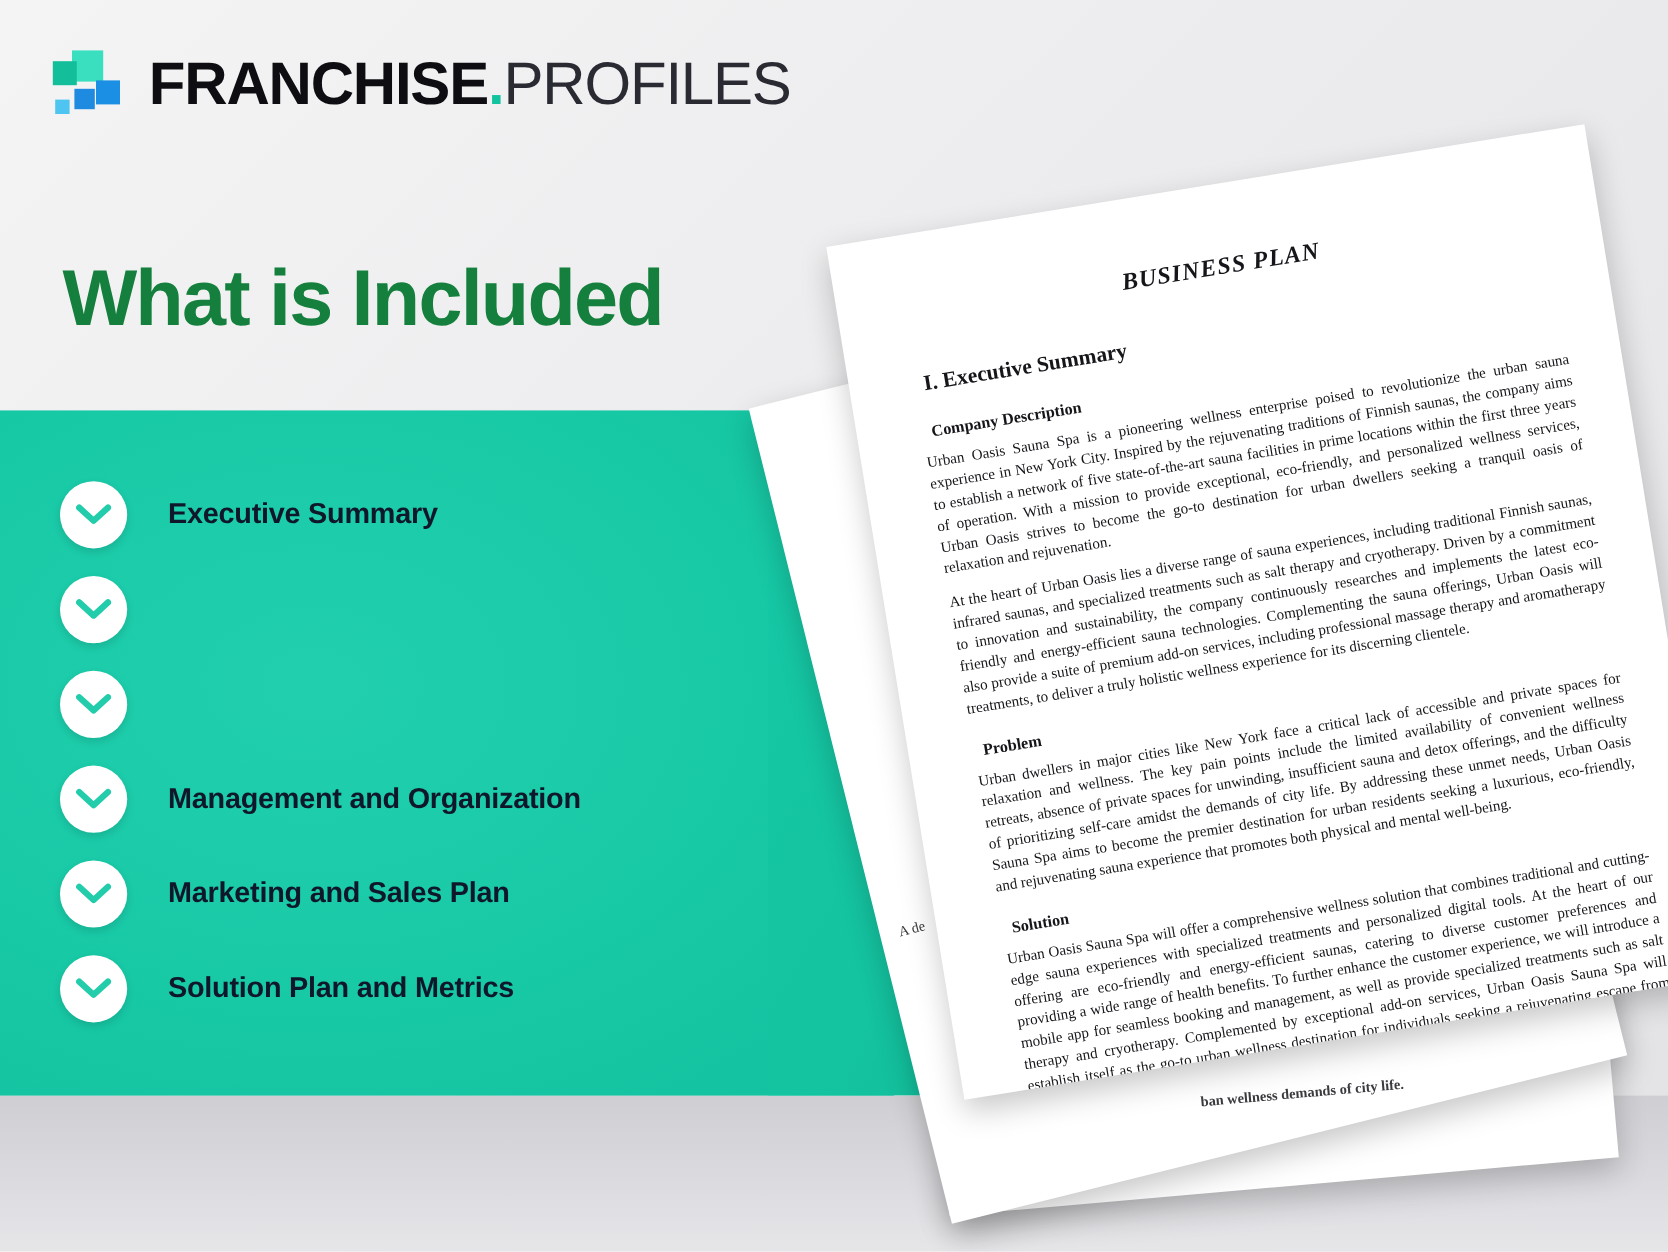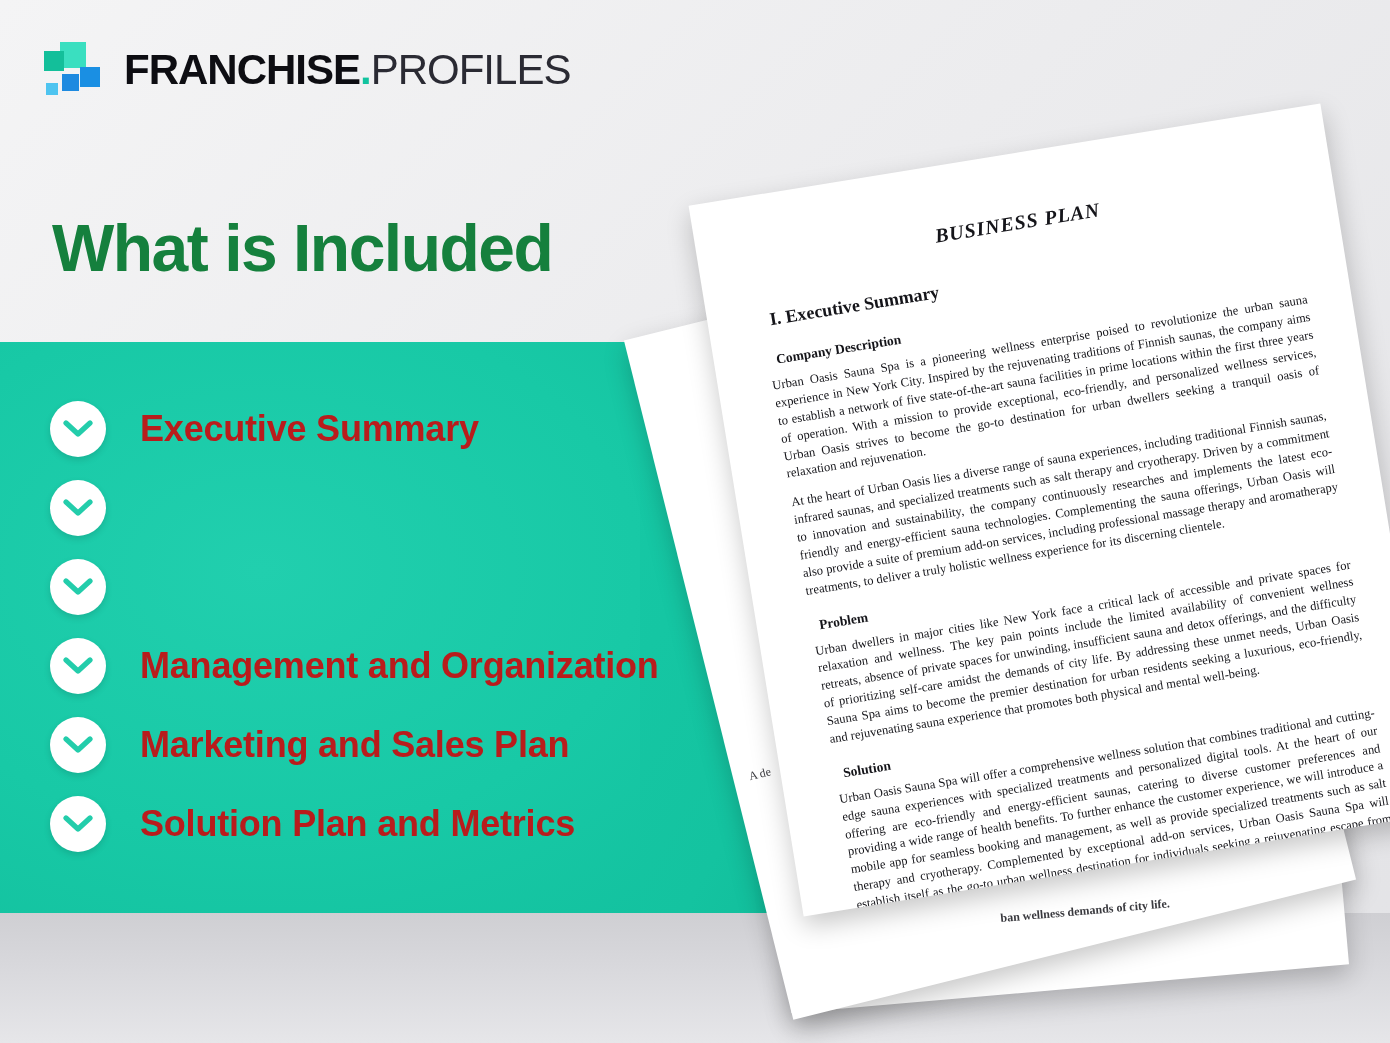--- a/index.html
+++ b/index.html
@@ -37,21 +37,21 @@
 
   
   #logo { position:absolute; left:44px; top:42px; display:flex; align-items:center; }
   #logo-mark { position:relative; width:64px; height:56px; margin-right:16px; }
   #logo-mark i { position:absolute; display:block; }
   .sq1 { left:16px; top:0px;  width:26px; height:26px; background:#3adfc0; }
   .sq2 { left:0px;  top:9px;  width:20px; height:20px; background:#13bf9a; }
   .sq3 { left:36px; top:25px; width:20px; height:20px; background:#1a8fe3; }
   .sq4 { left:18px; top:32px; width:17px; height:17px; background:#1e8ae0; }
   .sq5 { left:2px;  top:41px; width:12px; height:12px; background:#4ec4f0; }
-  #logo-text { font-size:42px; letter-spacing:-1px; white-space:nowrap; line-height:1; }
+  #logo-text { font-size:50px; letter-spacing:-1px; white-space:nowrap; line-height:1; }
   #logo-text .b { font-weight:bold; color:#0d0d12; }
   #logo-text .dot { font-weight:bold; color:#12c39f; }
   #logo-text .l { font-weight:normal; color:#2a2a33; }
 
   
   #page-title {
     position:absolute; left:52px; top:214px;
     font-size:66px; font-weight:bold; letter-spacing:-1.5px;
     color:#15803d; line-height:1.05;
   }
@@ -59,22 +59,22 @@
   
   #section-list { position:absolute; left:50px; top:398px; width:660px; z-index:3; }
   .list-item { display:flex; align-items:center; height:62px; margin-bottom:17px; }
   .chev-circle {
     width:56px; height:56px; border-radius:50%; background:#ffffff;
     display:flex; align-items:center; justify-content:center; flex:0 0 56px;
     box-shadow:0 3px 7px rgba(0,0,0,0.13);
   }
   .chev-circle svg { display:block; }
   .item-label {
-    margin-left:34px; font-size:36px; font-weight:bold;
-    color:#b91c1c; letter-spacing:-0.2px; white-space:nowrap;
+    margin-left:34px; font-size:24px; font-weight:bold;
+    color:#0f172a; letter-spacing:-0.2px; white-space:nowrap;
   }
 
   
   #papers { position:absolute; left:0; top:0; width:1390px; height:1043px; z-index:2; pointer-events:none; }
   .sheet {
     position:absolute; background:#ffffff;
     box-shadow:0 10px 26px rgba(0,0,0,0.22);
     pointer-events:auto;
   }
   #sheet-back2 { left:760px; top:300px; width:560px; height:690px; transform:rotate(-5deg); }

